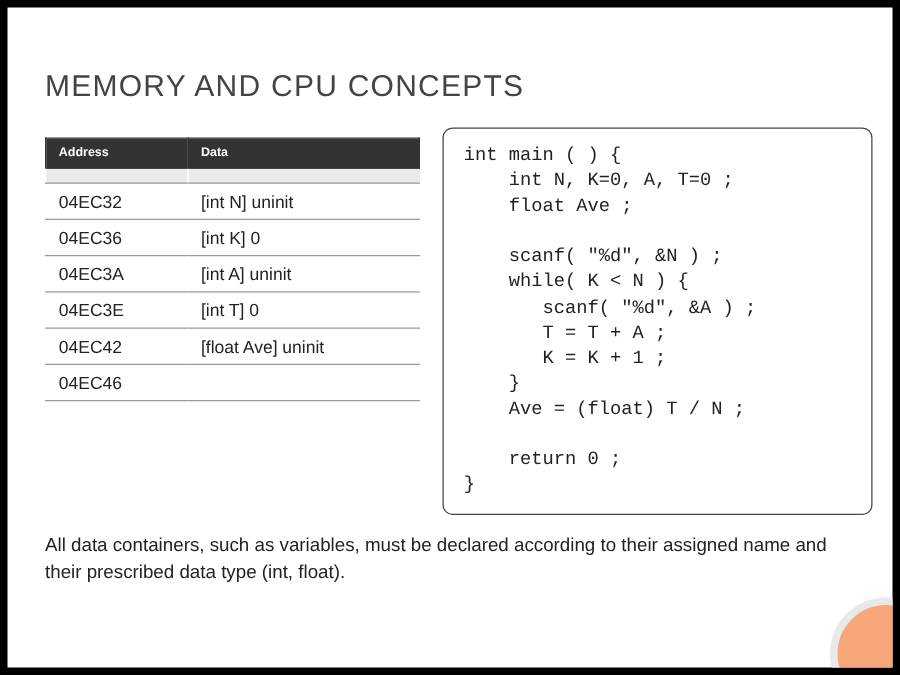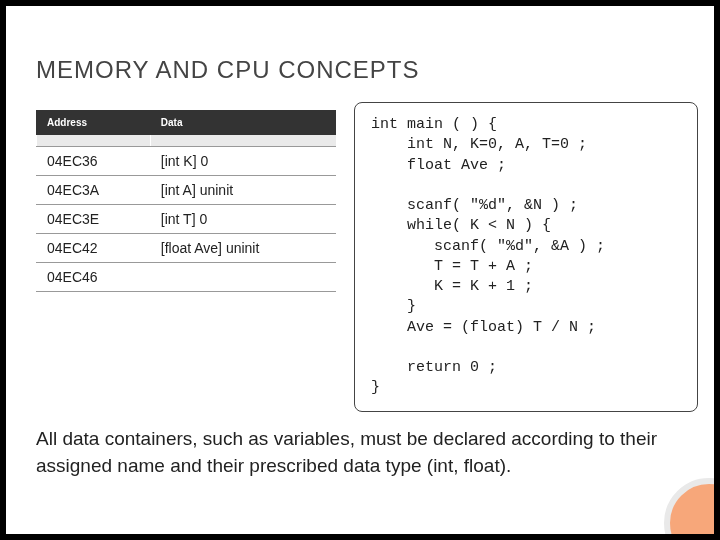--- a/index.html
+++ b/index.html
@@ -61,21 +61,21 @@
     line-height: 1.35;
     color: #222;
     width: 344px;
     white-space: pre;
   }
   .footer {
     position: absolute;
     left: 30px;
     top: 420px;
     right: 40px;
-    font-size: 19px;
+    font-size: 15px;
     color: #222;
     line-height: 1.4;
   }
   .circle {
     position: absolute;
     right: -40px;
     bottom: -34px;
     width: 90px;
     height: 90px;
     border-radius: 50%;
@@ -97,20 +97,24 @@
         <tr>
           <th>Address</th>
           <th>Data</th>
         </tr>
       </thead>
       <tbody>
         <tr class="gap">
             <td></td>
             <td></td>
           </tr>
+        <tr>
+          <td>04EC32</td>
+          <td>[int N] uninit</td>
+        </tr>
         <tr>
           <td>04EC36</td>
           <td>[int K] 0</td>
         </tr>
         <tr>
           <td>04EC3A</td>
           <td>[int A] uninit</td>
         </tr>
         <tr>
           <td>04EC3E</td>

